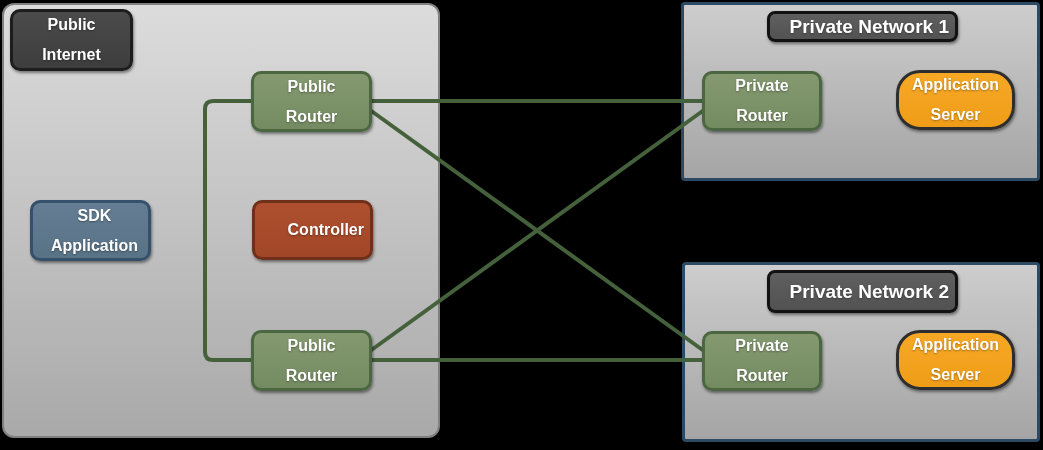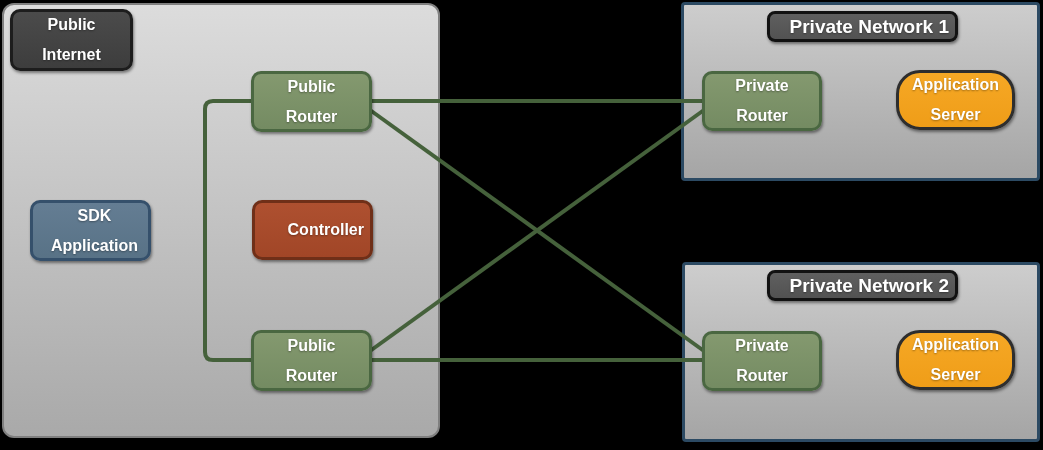--- a/index.html
+++ b/index.html
@@ -61,21 +61,21 @@
   .node-orange{
     background:linear-gradient(#f6a825,#ef9d18);
     border:3px solid #2e2e2e;border-radius:24px;
   }
   #node-public-internet-badge{left:10px;top:9px;width:123px;height:62px;}
   #node-public-router-top{left:251px;top:71px;width:121px;height:61px;}
   #node-public-router-bottom{left:251px;top:330px;width:121px;height:61px;}
   #node-sdk-application{left:30px;top:200px;width:121px;height:61px;padding-left:8px;}
   #node-controller{left:252px;top:200px;width:121px;height:60px;}
   #node-pn1-badge{left:767px;top:11px;width:191px;height:31px;}
-  #node-pn2-badge{left:767px;top:270px;width:191px;height:31px;}
+  #node-pn2-badge{left:767px;top:270px;width:191px;height:43px;}
   #node-private-router-1{left:702px;top:71px;width:120px;height:60px;}
   #node-private-router-2{left:702px;top:331px;width:120px;height:60px;}
   #node-app-server-1{left:896px;top:70px;width:119px;height:60px;}
   #node-app-server-2{left:896px;top:330px;width:119px;height:60px;}
   .label{display:block;padding:0 6px;}
 </style>
 </head>
 <body>
 
 <div class="canvas">

